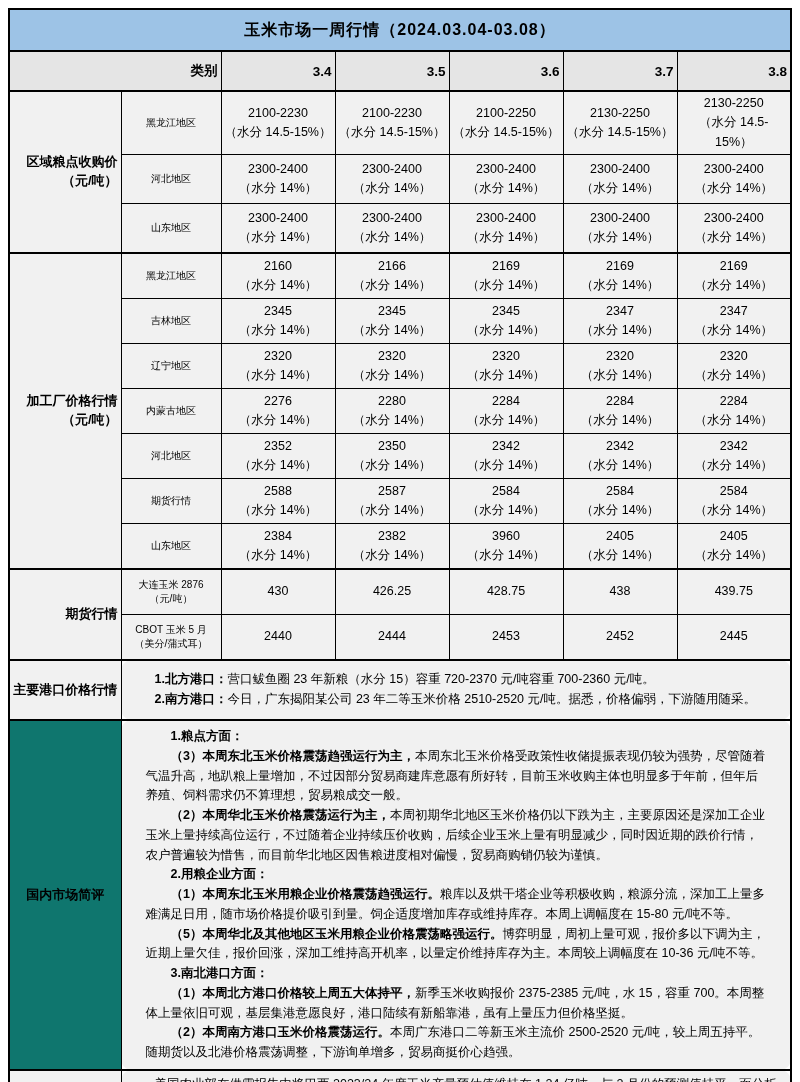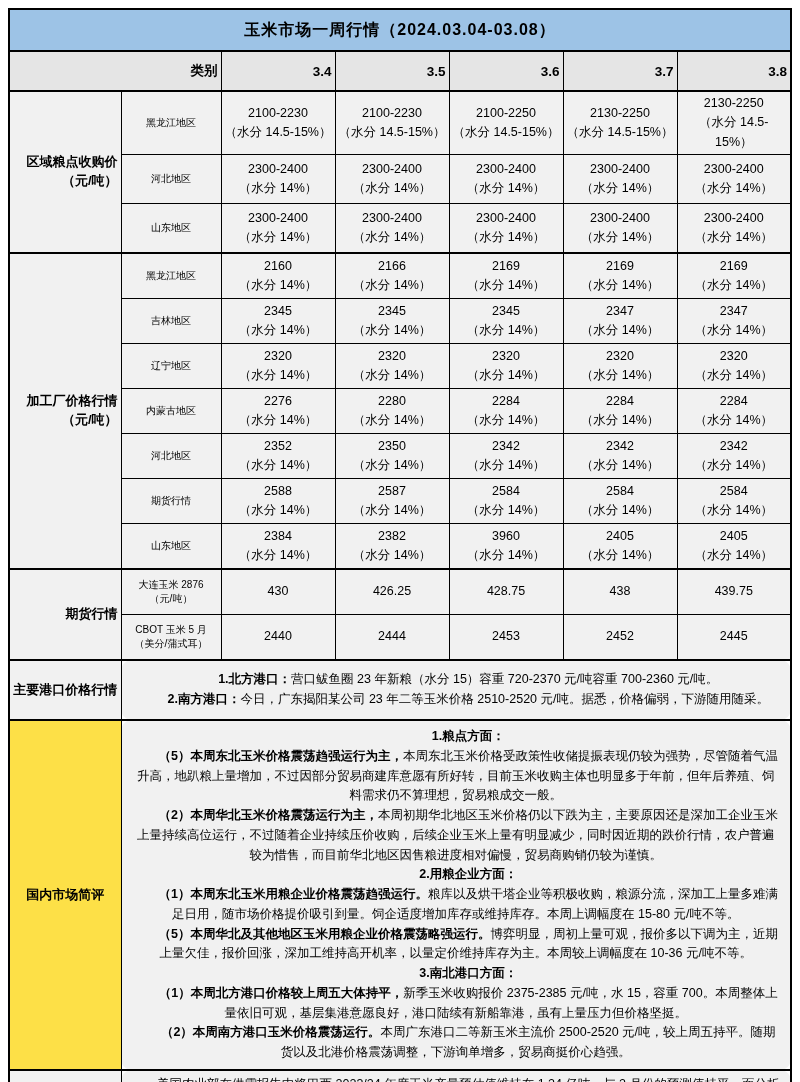--- a/index.html
+++ b/index.html
@@ -17,26 +17,26 @@
   .catline{text-align:right;}
   .sub{font-size:10px;}
   .subline{line-height:1.4;}
   .val{font-size:12.5px;}
   .valline{line-height:1.55;}
   .s0 td{height:44px;}
   .s1 td{height:40px;}
   .s2 td{height:40px;}
   .t0 td{height:50px;text-align:center;}
   .t2 td{height:94px;}
-  td.text{text-align:center;padding:4px 8px;border-radius:11px;}
-  .t1 td.text{padding:6px 12px;margin-top:15px;}
+  td.text{text-align:left;padding:4px 8px;border-radius:11px;}
+  .t1 td.text{padding:6px 24px;margin-top:15px;}
   .para{text-indent:2em;line-height:1.58;font-size:12.5px;}
   .t2 .para{line-height:1.5;}
   .b{font-weight:bold;}
-  td.tcat1{background:#fde047;}
+  td.tcat1{background:#0f766e;}
 </style>
 </head>
 <body>
 
 <div class="page">
   <table>
     <colgroup>
       <col class="c-cat">
         <col class="c-sub">
         <col>
@@ -366,21 +366,21 @@
           <td class="cat tcat0">主要港口价格行情</td>
           <td class="text" colspan="6">
             <div class="para"><span class="b">1.北方港口：</span><span>营口鲅鱼圈 23 年新粮（水分 15）容重 720-2370 元/吨容重 700-2360 元/吨。</span></div>
             <div class="para"><span class="b">2.南方港口：</span><span>今日，广东揭阳某公司 23 年二等玉米价格 2510-2520 元/吨。据悉，价格偏弱，下游随用随采。</span></div>
           </td>
         </tr>
         <tr class="trow t1 sec-top">
           <td class="cat tcat1">国内市场简评</td>
           <td class="text" colspan="6">
             <div class="para"><span class="b">1.粮点方面：</span></div>
-            <div class="para"><span class="b">（5）本周东北玉米价格震荡趋强运行为主，</span><span>本周东北玉米价格受政策性收储提振表现仍较为强势，尽管随着气温升高，地趴粮上量增加，不过因部分贸易商建库意愿有所好转，目前玉米收购主体也明显多于年前，但年后养殖、饲料需求仍不算理想，贸易粮成交一般。</span></div>
+            <div class="para"><span class="b">（3）本周东北玉米价格震荡趋强运行为主，</span><span>本周东北玉米价格受政策性收储提振表现仍较为强势，尽管随着气温升高，地趴粮上量增加，不过因部分贸易商建库意愿有所好转，目前玉米收购主体也明显多于年前，但年后养殖、饲料需求仍不算理想，贸易粮成交一般。</span></div>
             <div class="para"><span class="b">（2）本周华北玉米价格震荡运行为主，</span><span>本周初期华北地区玉米价格仍以下跌为主，主要原因还是深加工企业玉米上量持续高位运行，不过随着企业持续压价收购，后续企业玉米上量有明显减少，同时因近期的跌价行情，农户普遍较为惜售，而目前华北地区因售粮进度相对偏慢，贸易商购销仍较为谨慎。</span></div>
             <div class="para"><span class="b">2.用粮企业方面：</span></div>
             <div class="para"><span class="b">（1）本周东北玉米用粮企业价格震荡趋强运行。</span><span>粮库以及烘干塔企业等积极收购，粮源分流，深加工上量多难满足日用，随市场价格提价吸引到量。饲企适度增加库存或维持库存。本周上调幅度在 15-80 元/吨不等。</span></div>
             <div class="para"><span class="b">（5）本周华北及其他地区玉米用粮企业价格震荡略强运行。</span><span>博弈明显，周初上量可观，报价多以下调为主，近期上量欠佳，报价回涨，深加工维持高开机率，以量定价维持库存为主。本周较上调幅度在 10-36 元/吨不等。</span></div>
             <div class="para"><span class="b">3.南北港口方面：</span></div>
             <div class="para"><span class="b">（1）本周北方港口价格较上周五大体持平，</span><span>新季玉米收购报价 2375-2385 元/吨，水 15，容重 700。本周整体上量依旧可观，基层集港意愿良好，港口陆续有新船靠港，虽有上量压力但价格坚挺。</span></div>
             <div class="para"><span class="b">（2）本周南方港口玉米价格震荡运行。</span><span>本周广东港口二等新玉米主流价 2500-2520 元/吨，较上周五持平。随期货以及北港价格震荡调整，下游询单增多，贸易商挺价心趋强。</span></div>
           </td>
         </tr>
         <tr class="trow t2 sec-top">

